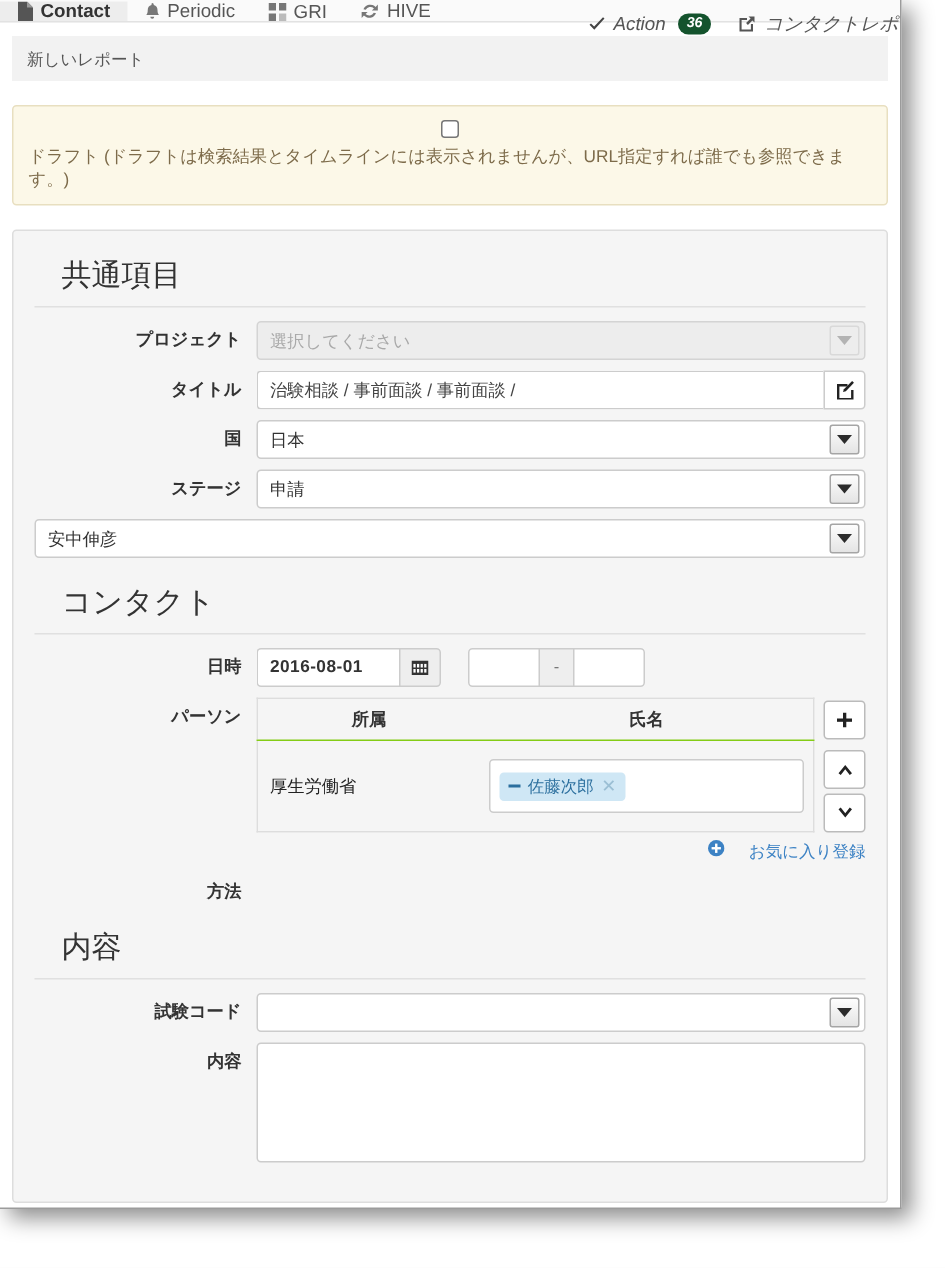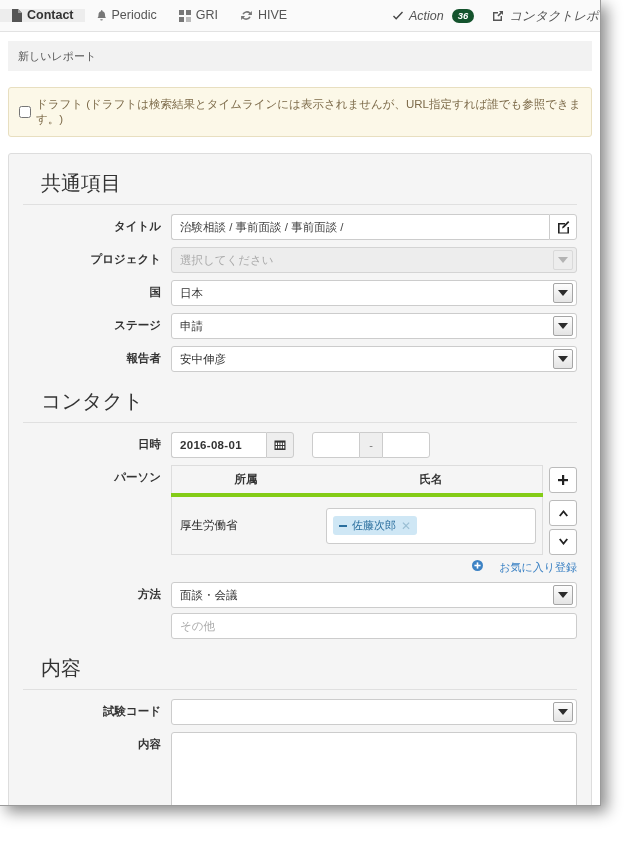--- a/index.html
+++ b/index.html
@@ -20,25 +20,25 @@
     background: #ffffff;
     border: 1px solid #9b9b9b;
     border-left: none;
     border-top: none;
     box-shadow: 6px 6px 14px rgba(0,0,0,0.45);
     overflow: hidden;
   }
 
   
   .navbar {
-    height: 32px;
+    height: 15px;
     background: #fafafa;
     border-bottom: 1px solid #e2e2e2;
     display: flex;
-    align-items: center;
+    align-items: flex-end;
     font-size: 12.5px;
     white-space: nowrap;
     position: relative;
   }
   .nav-item {
     display: flex;
     align-items: center;
     gap: 5px;
     padding: 0 11px;
     color: #555;
@@ -94,20 +94,21 @@
     margin: 16px 8px 0 8px;
     background: #fcf8e8;
     border: 1px solid #e8dfc0;
     border-radius: 3px;
     padding: 9px 10px;
     display: flex;
     align-items: center;
     gap: 5px;
     font-size: 11.5px;
     color: #7d6b4a;
+    flex-direction: column;
   }
   .draft input[type=checkbox] {
     width: 12px; height: 12px; margin: 0;
   }
 
   
   .panel {
     margin: 16px 8px 0 8px;
     background: #f5f5f5;
     border: 1px solid #ddd;
@@ -246,21 +247,21 @@
   .person-wrap { display: flex; align-items: stretch; gap: 6px; }
   .ptable {
     flex: 1;
     border: 1px solid #ddd;
     background: #fff;
     border-collapse: collapse;
     font-size: 11.5px;
   }
   .ptable th {
     background: #f5f5f5;
-    border-bottom: 4px solid #84cc16;
+    border-bottom: 1px solid #84cc16;
     font-size: 11.5px;
     font-weight: bold;
     color: #333;
     padding: 6px 4px;
     text-align: center;
   }
   .ptable th.c1 { width: 40%; }
   .ptable td {
     padding: 7px 6px;
     vertical-align: middle;
@@ -415,49 +416,49 @@
   <div class="draft">
     <input type="checkbox" style="">
     <span>ドラフト (ドラフトは検索結果とタイムラインには表示されませんが、URL指定すれば誰でも参照できます。)</span>
   </div>
 
   <div class="panel">
 
     <div class="section-head">共通項目</div>
 
     <div class="row">
+      <div class="lbl">プロジェクト</div>
+      <div class="field">
+        <div class="sel disabled">
+          <span>選択してください</span>
+          <span class="arrow">
+              <i class="caret light"></i>
+            </span>
+        </div>
+      </div>
+    </div>
+
+    <div class="row">
       <div class="lbl">タイトル</div>
       <div class="field">
         <div class="title-group">
           <input class="inp" type="text" value="治験相談 / 事前面談 / 事前面談 /" style="">
           <div class="title-btn">
             <span class="ic">
               <svg width="13" height="13" viewBox="0 0 13 13">
                   <path d="M1 2h7v1.6H2.6v7.8h7.8V6H12v6.4H1z" fill="#222"></path>
                   <path d="M12.3 1.2 11.1 0 5.6 5.5l-.6 1.9 1.9-.6z" fill="#222"></path>
                 </svg>
             </span>
           </div>
         </div>
       </div>
     </div>
 
     <div class="row">
-      <div class="lbl">プロジェクト</div>
-      <div class="field">
-        <div class="sel disabled">
-          <span>選択してください</span>
-          <span class="arrow">
-              <i class="caret light"></i>
-            </span>
-        </div>
-      </div>
-    </div>
-
-    <div class="row">
       <div class="lbl">国</div>
       <div class="field">
         <div class="sel">
           <span>日本</span>
           <span class="arrow">
               <i class="caret"></i>
             </span>
         </div>
       </div>
     </div>
@@ -468,21 +469,20 @@
         <div class="sel">
           <span>申請</span>
           <span class="arrow">
               <i class="caret"></i>
             </span>
         </div>
       </div>
     </div>
 
     <div class="row">
-      <div class="lbl">報告者</div>
       <div class="field">
         <div class="sel">
           <span>安中伸彦</span>
           <span class="arrow">
               <i class="caret"></i>
             </span>
         </div>
       </div>
     </div>
 
@@ -584,29 +584,20 @@
                 </svg>
             </span>
             <span>お気に入り登録</span>
           </span>
         </div>
       </div>
     </div>
 
     <div class="row">
       <div class="lbl">方法</div>
-      <div class="field">
-        <div class="sel">
-          <span>面談・会議</span>
-          <span class="arrow">
-              <i class="caret"></i>
-            </span>
-        </div>
-        <input class="inp" type="text" style="margin-top: 5px;" placeholder="その他">
-      </div>
     </div>
 
     <div class="section-head sub">内容</div>
 
     <div class="row">
       <div class="lbl">試験コード</div>
       <div class="field">
         <div class="sel">
           <span></span>
           <span class="arrow">

